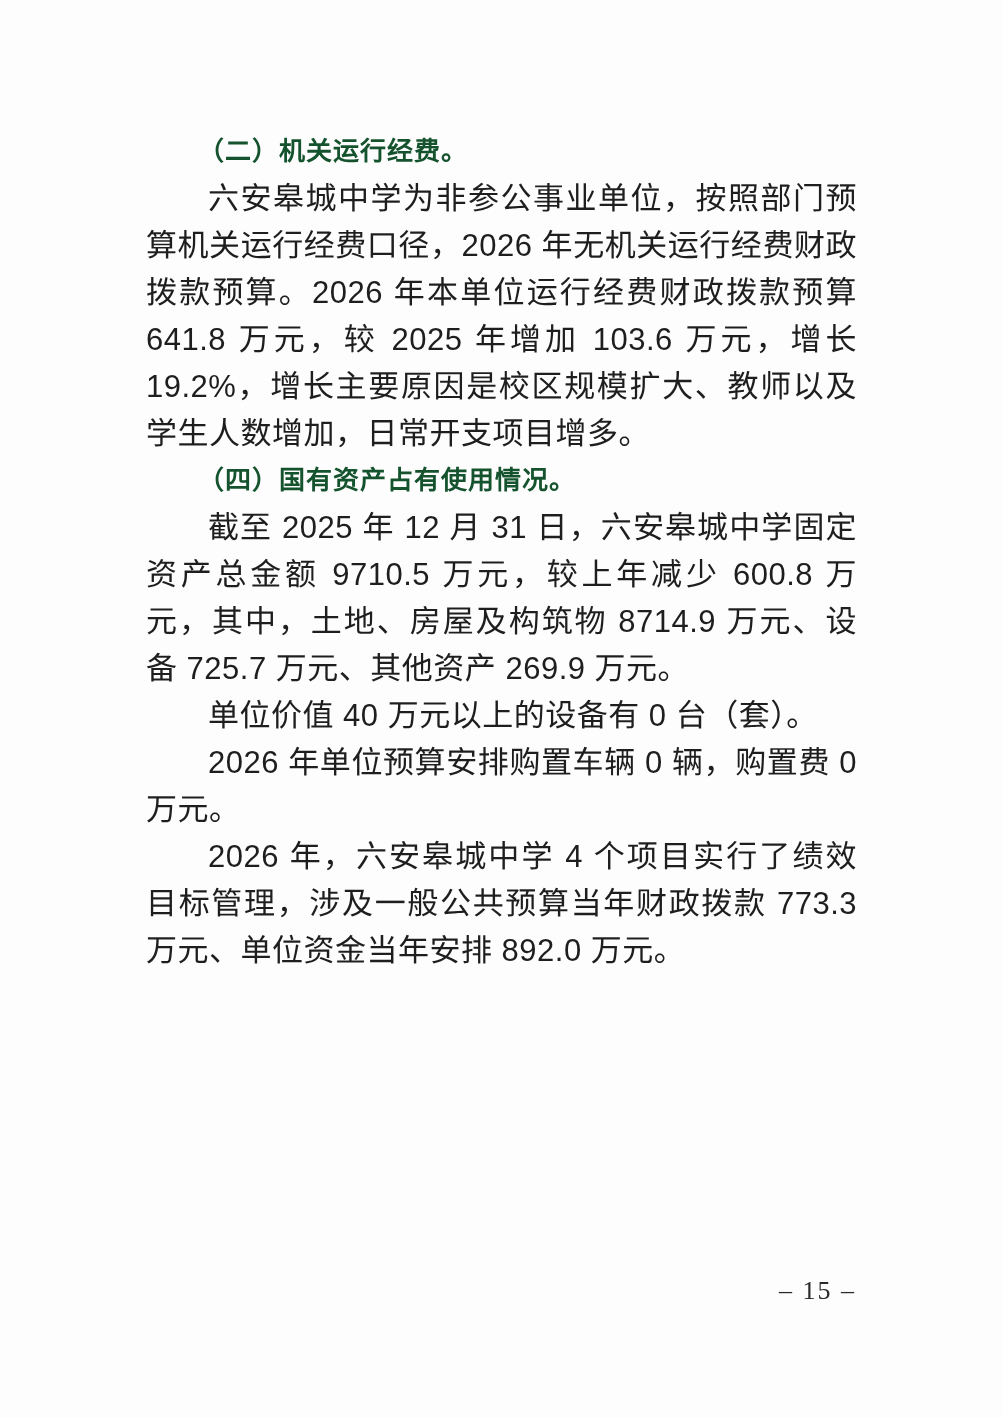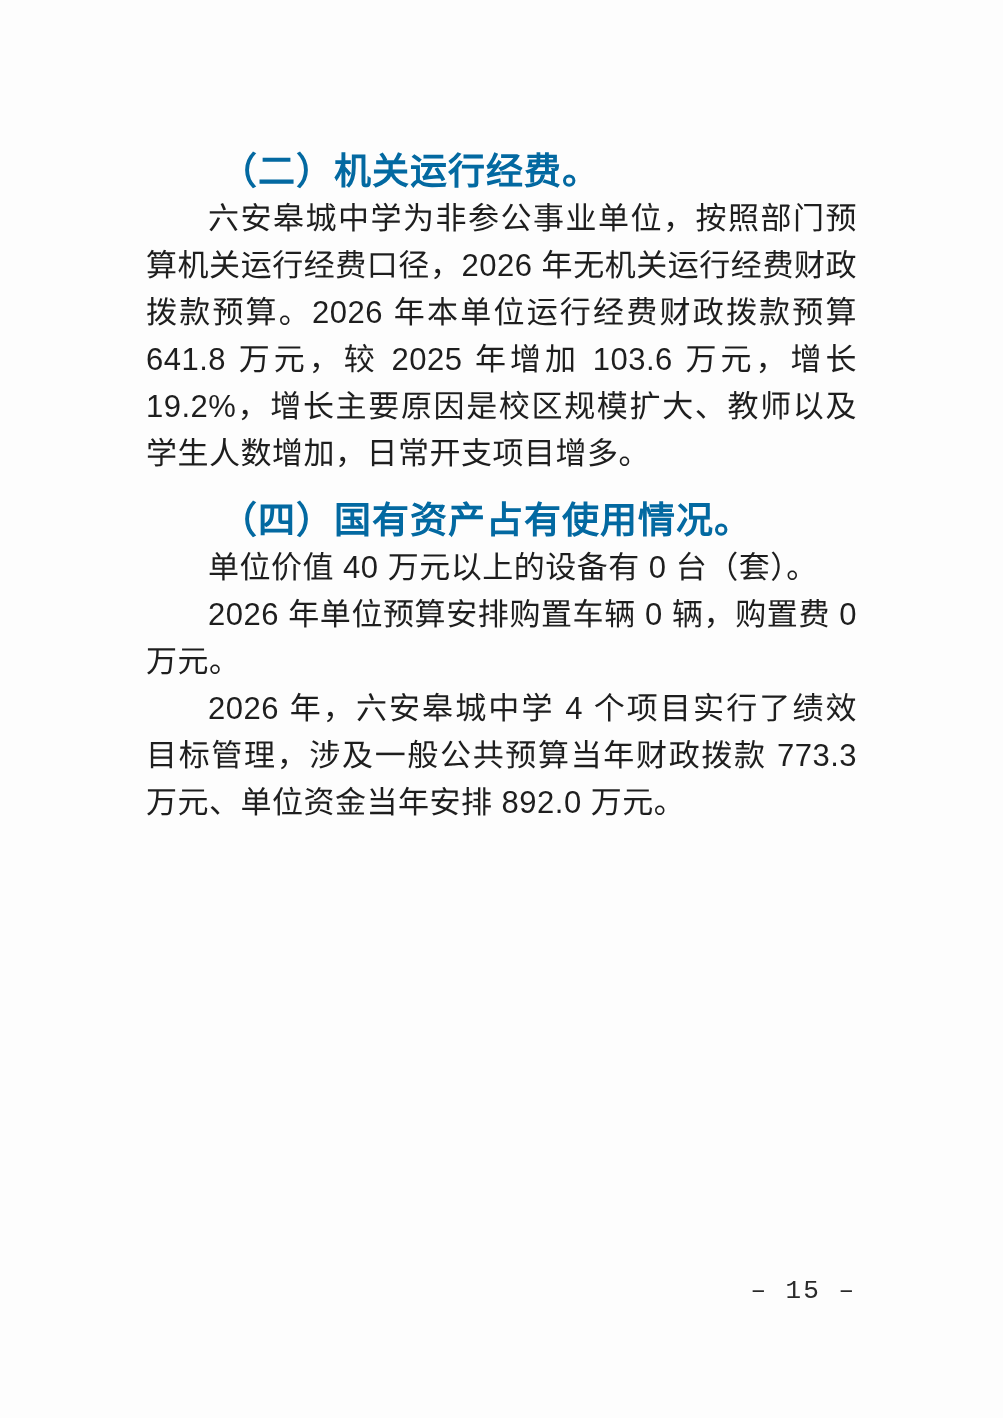--- a/index.html
+++ b/index.html
@@ -37,49 +37,49 @@
     text-indent: 2em;
   }
   .doc-body p {
     font-family: Liberation Sans, sans-serif;
     font-weight: 400;
     letter-spacing: 0.5px;
   }
   .doc-body h3 {
     font-family: "Liberation Sans", "DejaVu Sans", sans-serif;
     font-weight: 700;
-    font-size: 37px;
+    font-size: 26px;
     line-height: 47px;
     letter-spacing: 1px;
-    color: #0369a1;
-    margin-top: 20px;
+    color: #14532d;
   }
   .page-number {
     position: absolute;
     top: 1276px;
     right: 147px;
     font-size: 26px;
     line-height: 30px;
     color: #2a2a2a;
-    font-family: Liberation Mono, monospace;
+    font-family: Liberation Serif, serif;
     letter-spacing: 2px;
   }
 </style>
 </head>
 <body>
 
 <div class="page">
 
   <div class="doc-body">
 
     <h3>（二）机关运行经费。</h3>
     <p>六安皋城中学为非参公事业单位，按照部门预算机关运行经费口径，2026 年无机关运行经费财政拨款预算。2026 年本单位运行经费财政拨款预算 641.8 万元，较 2025 年增加 103.6 万元，增长 19.2%，增长主要原因是校区规模扩大、教师以及学生人数增加，日常开支项目增多。</p>
 
 
     <h3>（四）国有资产占有使用情况。</h3>
+    <p>截至 2025 年 12 月 31 日，六安皋城中学固定资产总金额 9710.5 万元，较上年减少 600.8 万元，其中，土地、房屋及构筑物 8714.9 万元、设备 725.7 万元、其他资产 269.9 万元。</p>
     <p>单位价值 40 万元以上的设备有 0 台（套）。</p>
     <p>2026 年单位预算安排购置车辆 0 辆，购置费 0 万元。</p>
 
     <p>2026 年，六安皋城中学 4 个项目实行了绩效目标管理，涉及一般公共预算当年财政拨款 773.3 万元、单位资金当年安排 892.0 万元。</p>
 
   </div>
 
   <div class="page-number">– 15 –</div>
 
 </div>

